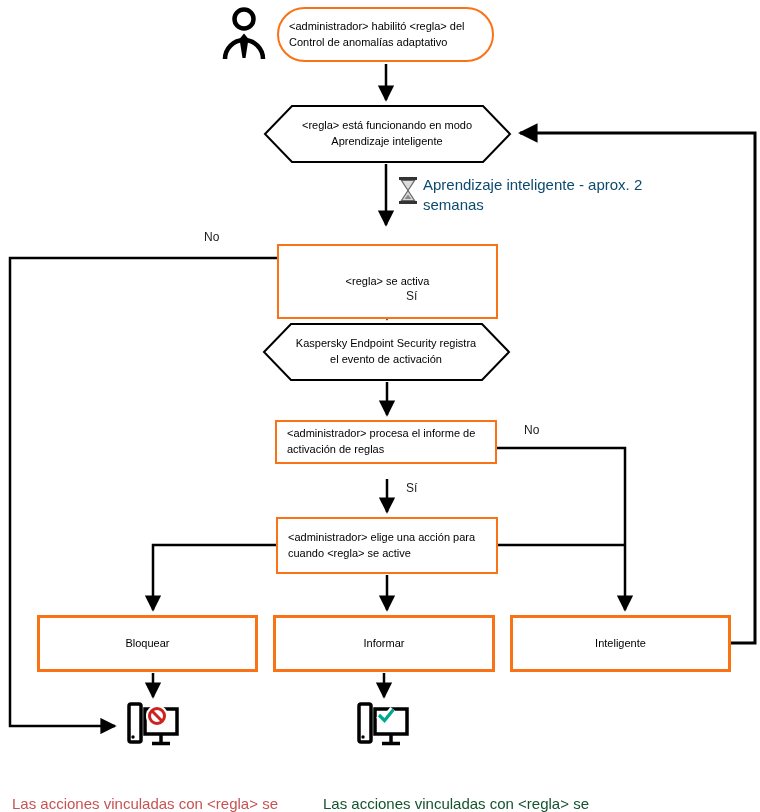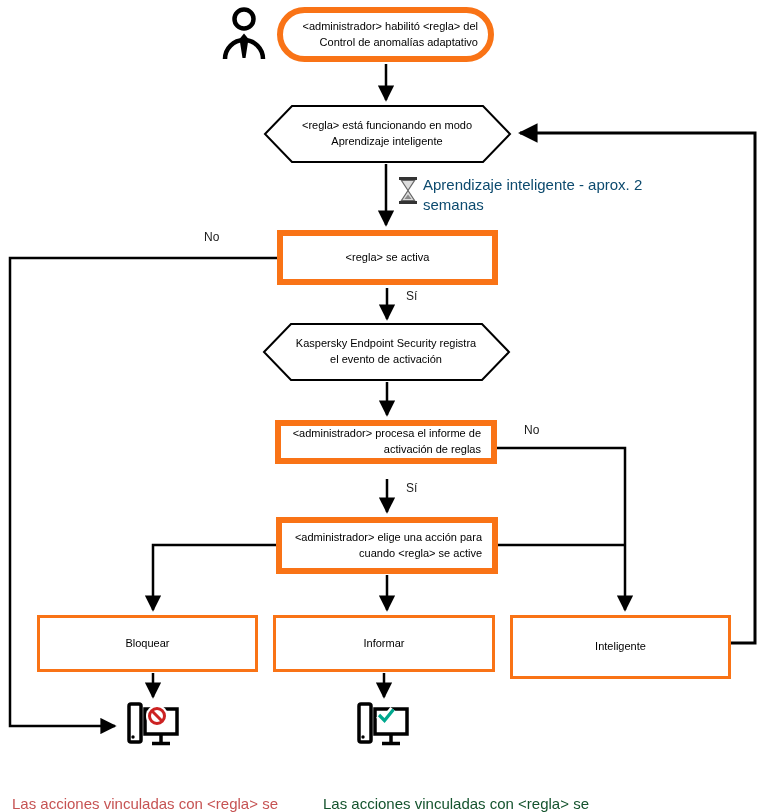--- a/index.html
+++ b/index.html
@@ -2,22 +2,22 @@
 <html><head>
 <meta charset="utf-8">
 <style>
   html,body{margin:0;padding:0;background:#ffffff;}
   #stage{
     position:relative;width:760px;height:812px;background:#ffffff;overflow:hidden;
     font-family:"Liberation Sans","DejaVu Sans",sans-serif;color:#000;
   }
   #stage svg.layer{position:absolute;left:0;top:0;width:760px;height:812px;}
   .node{
-    position:absolute;box-sizing:border-box;background:#fff;border:6px solid #f97316;
-    display:flex;align-items:center;justify-content:center;text-align:right;
+    position:absolute;box-sizing:border-box;background:#fff;border:2px solid #f97316;
+    display:flex;align-items:center;justify-content:center;text-align:left;
     font-size:11px;line-height:1.45;padding:2px 10px;
   }
   .node.stadium{border-radius:28px;}
   .node.thick{border-width:3px;}
   .hexlabel{
     position:absolute;box-sizing:border-box;display:flex;align-items:center;justify-content:center;
     text-align:center;font-size:11px;line-height:1.45;padding:0 14px;background:transparent;
   }
   .edge-label{position:absolute;font-size:12px;color:#1a1a1a;}
   .note{position:absolute;font-size:15px;line-height:1.3;color:#0c4a6e;}
@@ -90,33 +90,33 @@
     <line x1="35" y1="33" x2="35" y2="41" stroke="#000" stroke-width="3.5"></line>
     <line x1="26" y1="42.5" x2="44" y2="42.5" stroke="#000" stroke-width="3.5"></line>
     <polyline points="23,14 28.5,19.5 37.5,8.5" fill="none" stroke="#fff" stroke-width="8"></polyline>
     <polyline points="23,14 28.5,19.5 37.5,8.5" fill="none" stroke="#00A88E" stroke-width="3.2"></polyline>
   </svg>
 
   <div class="node stadium" style="left:277px;top:7px;width:217px;height:55px">&lt;administrador&gt; habilitó &lt;regla&gt; del Control de anomalías adaptativo</div>
 
   <div class="hexlabel" style="left:278px;top:106px;width:218px;height:56px">&lt;regla&gt; está funcionando en modo Aprendizaje inteligente</div>
 
-  <div class="node" style="left:277px;top:230px;width:221px;height:55px">&lt;regla&gt; se activa</div>
+  <div class="node" style="left:277px;top:244px;width:221px;height:75px">&lt;regla&gt; se activa</div>
 
   <div class="hexlabel" style="left:277px;top:324px;width:218px;height:56px">Kaspersky Endpoint Security registra el evento de activación</div>
 
   <div class="node" style="left:275px;top:420px;width:222px;height:44px">&lt;administrador&gt; procesa el informe de activación de reglas</div>
 
   <div class="node" style="left:276px;top:517px;width:222px;height:57px">&lt;administrador&gt; elige una acción para cuando &lt;regla&gt; se active</div>
 
   <div class="node thick" style="left:273px;top:615px;width:222px;height:57px">Informar</div>
 
   <div class="node thick" style="left:37px;top:615px;width:221px;height:57px">Bloquear</div>
 
-  <div class="node thick" style="left:510px;top:615px;width:221px;height:64px">Inteligente</div>
+  <div class="node thick" style="left:510px;top:615px;width:221px;height:57px">Inteligente</div>
 
   <div class="edge-label" style="left:204px;top:230px">No</div>
   <div class="edge-label" style="left:406px;top:289px">Sí</div>
   <div class="edge-label" style="left:524px;top:423px">No</div>
   <div class="edge-label" style="left:406px;top:481px">Sí</div>
 
   <div class="note" style="left:423px;top:175px;width:268px">Aprendizaje inteligente - aprox. 2 semanas</div>
 
   <div class="caption blocked" style="left:4px;top:764px;width:282px">Las acciones vinculadas con &lt;regla&gt; se bloquean</div>
   <div class="caption allowed" style="left:306px;top:764px;width:300px">Las acciones vinculadas con &lt;regla&gt; se permiten</div>

